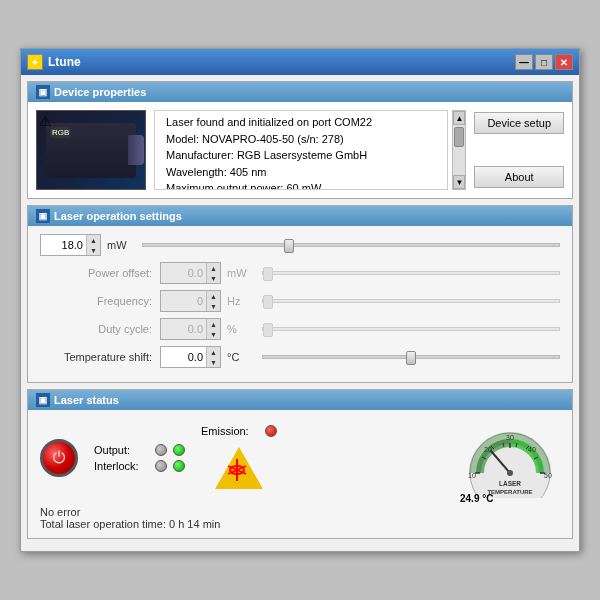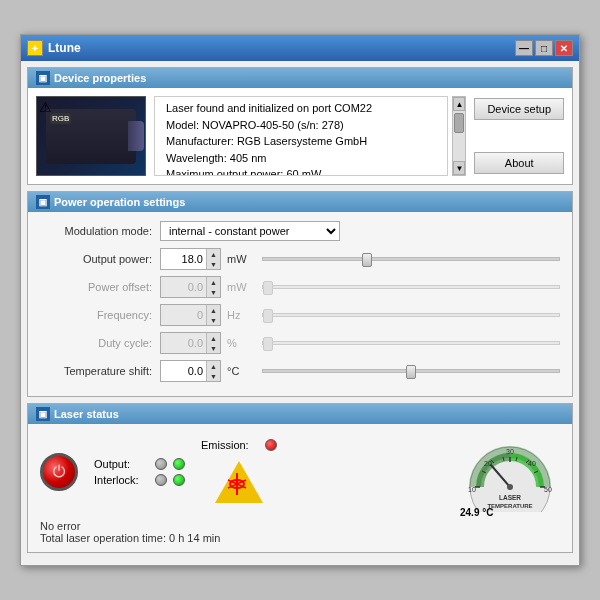--- a/index.html
+++ b/index.html
@@ -456,37 +456,26 @@
         <div class="device-buttons">
           <button class="btn">Device setup</button>
           <button class="btn">About</button>
         </div>
       </div>
     </div>
 
     <div class="section-panel">
       <div class="section-header">
         <div class="section-header-icon">▣</div>
-        <span>Power operation settings</span>
+        <span>Laser operation settings</span>
       </div>
       <div class="settings-body">
 
+
         <div class="setting-row">
-          <span class="setting-label">Modulation mode:</span>
-          <div class="setting-control">
-            <select class="combo">
-              <option>internal - constant power</option>
-              <option>external - analog</option>
-              <option>external - digital</option>
-            </select>
-          </div>
-        </div>
-
-        <div class="setting-row">
-          <span class="setting-label">Output power:</span>
           <div class="setting-control">
             <div class="spinner-group">
               <input class="spinner-input" type="text" value="18.0" style="">
               <div class="spinner-arrows">
                 <div class="spinner-up">▲</div>
                 <div class="spinner-down">▼</div>
               </div>
             </div>
             <span class="unit-label">mW</span>
             <div class="slider-track">

